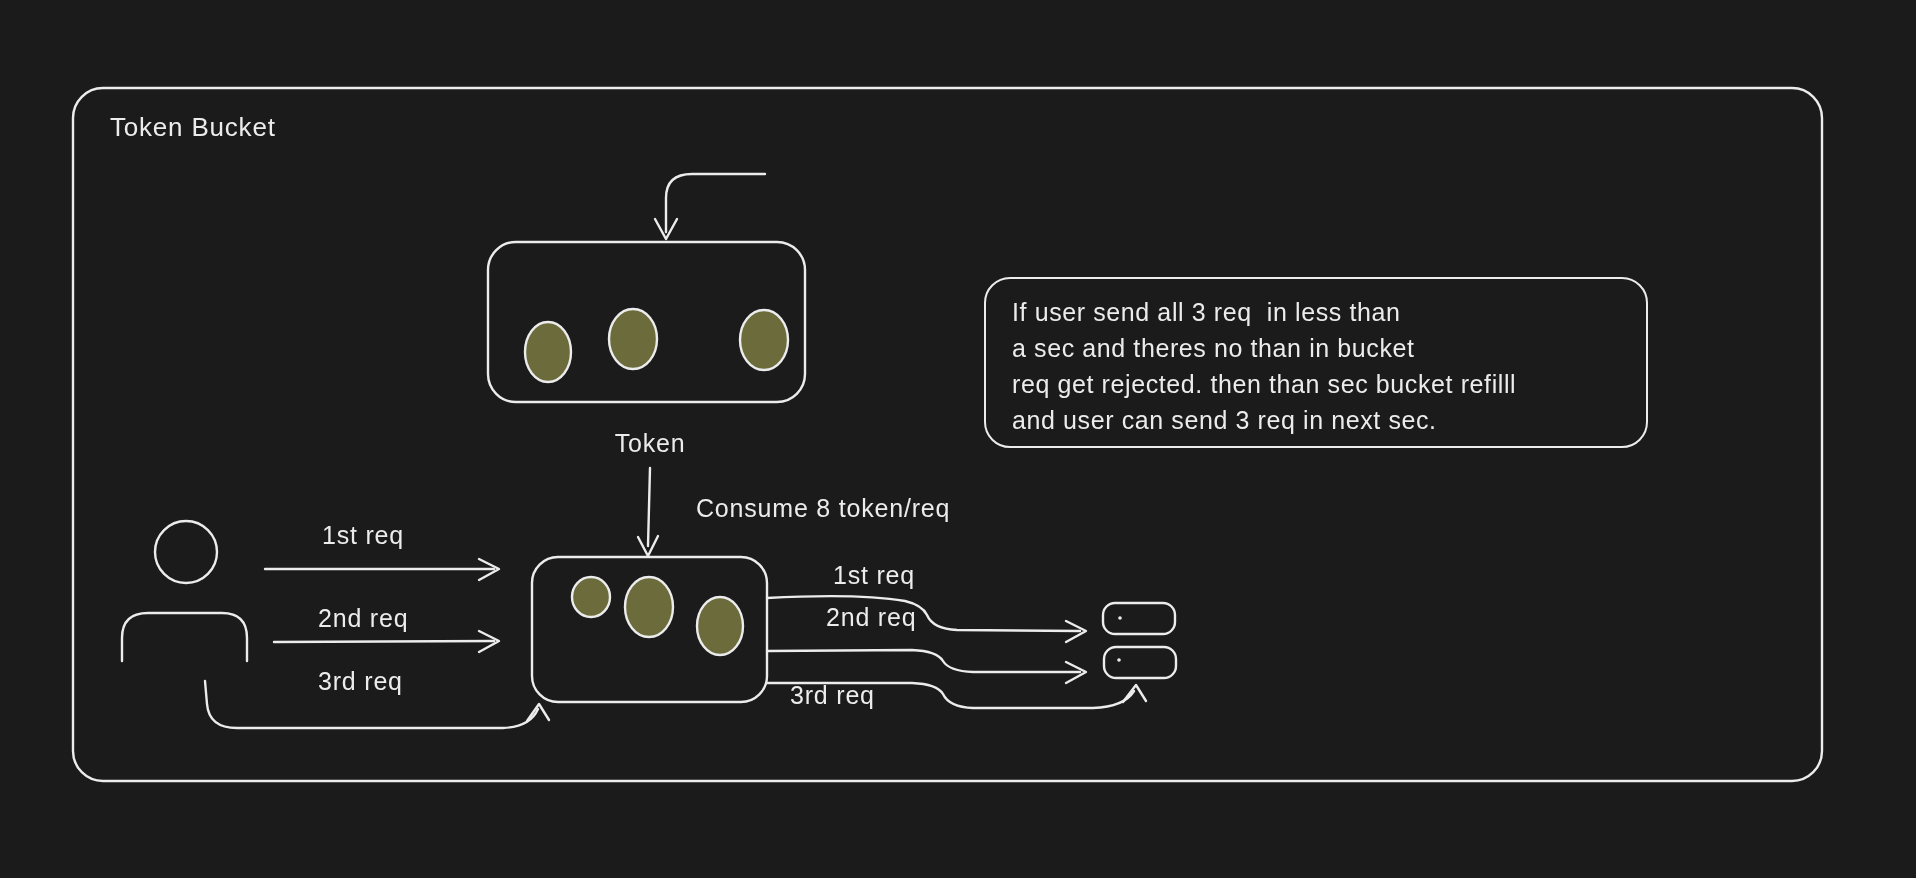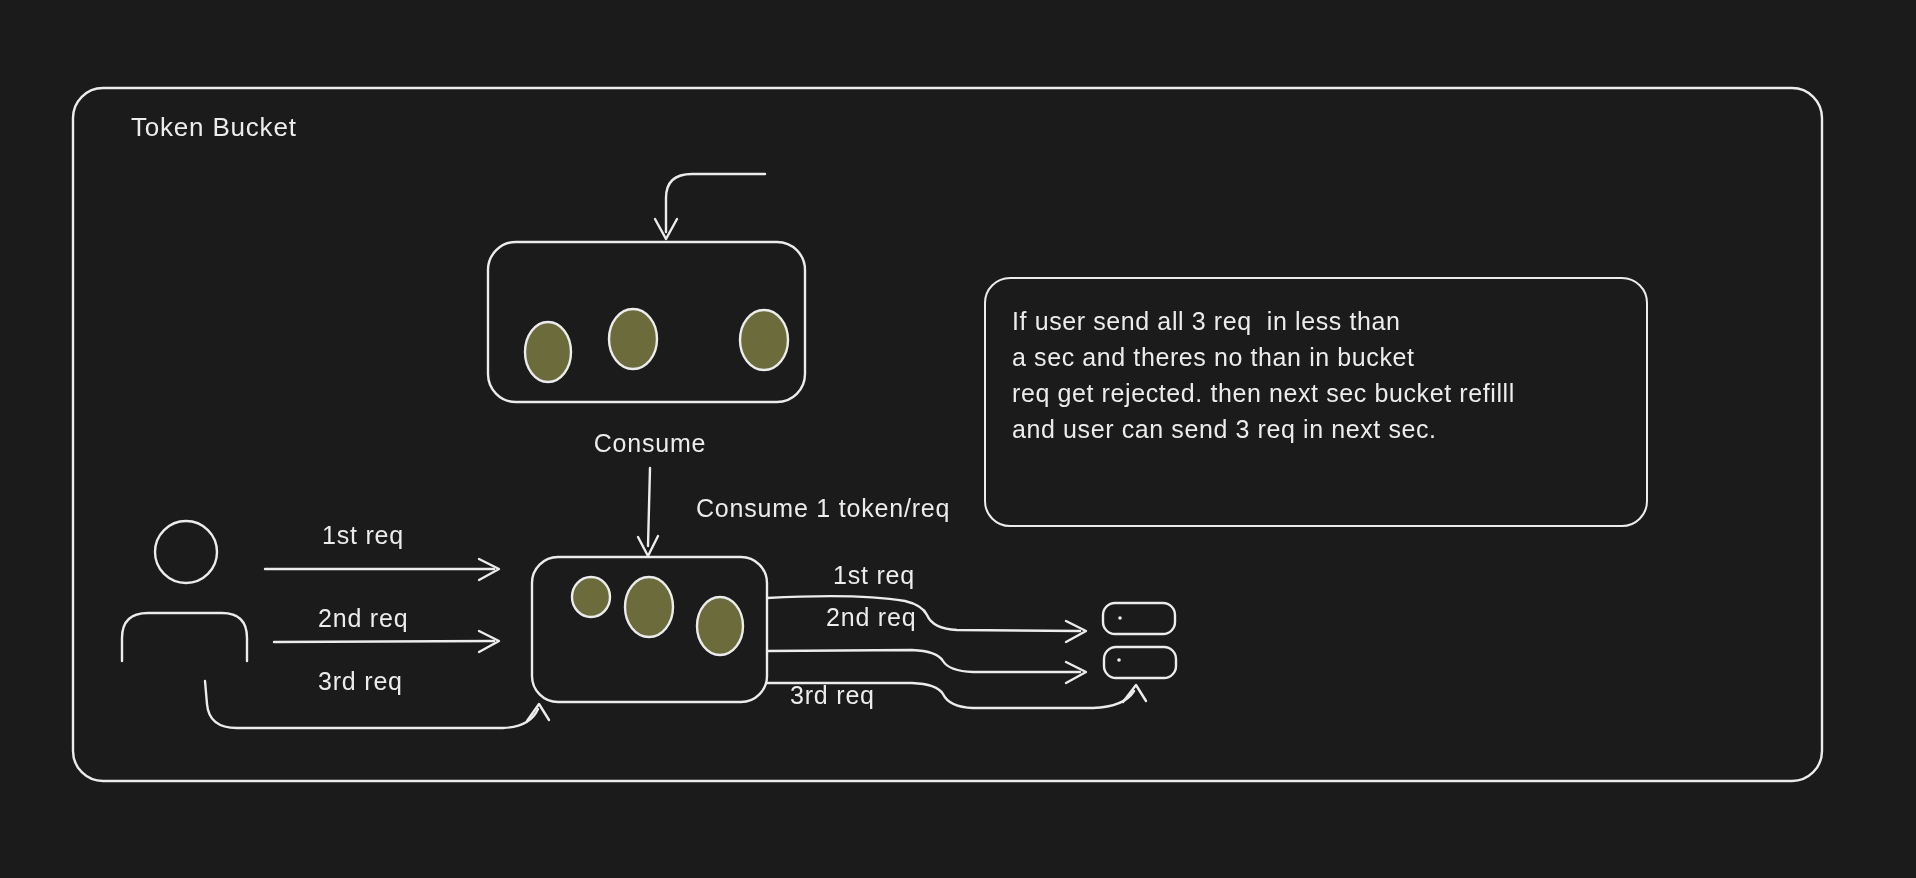--- a/index.html
+++ b/index.html
@@ -37,24 +37,24 @@
     letter-spacing:0.8px;
     white-space:pre;
     color:var(--stroke);
     line-height:1.2;
   }
   .lbl.title{font-size:26px;}
   .lbl.center{transform:translateX(-50%);}
   .note-box{
     position:absolute;
     left:984px;top:277px;
-    width:664px;height:250px;
+    width:664px;height:171px;
     border:2.4px solid var(--stroke);
     border-radius:26px;
-    padding:24px 24px 0 26px;
+    padding:15px 24px 0 26px;
   }
   .note-line{
     font-size:25px;
     letter-spacing:0.6px;
     line-height:36px;
     white-space:pre;
   }
 </style>
 </head>
 <body>
@@ -127,36 +127,36 @@
     <g>
       <rect class="ln" x="1103" y="603" width="72" height="31" rx="12"></rect>
       <circle class="dot" cx="1120" cy="618" r="1.8"></circle>
     </g>
     <g>
       <rect class="ln" x="1104" y="647" width="72" height="31" rx="12"></rect>
       <circle class="dot" cx="1119" cy="660" r="1.8"></circle>
     </g>
   </svg>
 
-  <div class="lbl title" style="left:110px;top:112px;margin-left:21px;">Token Bucket</div>
+  <div class="lbl title" style="left:110px;top:112px;">Token Bucket</div>
 
 
 
-  <div class="lbl center" style="left:650px;top:428px;">Consume</div>
+  <div class="lbl center" style="left:650px;top:428px;">Token</div>
 
-  <div class="lbl" style="left:696px;top:493px;">Consume 1 token/req</div>
+  <div class="lbl" style="left:696px;top:493px;">Consume 8 token/req</div>
 
   <div class="lbl" style="left:322px;top:520px;">1st req</div>
   <div class="lbl" style="left:318px;top:603px;">2nd req</div>
   <div class="lbl" style="left:318px;top:666px;">3rd req</div>
 
   <div class="lbl" style="left:833px;top:560px;">1st req</div>
   <div class="lbl" style="left:826px;top:602px;">2nd req</div>
   <div class="lbl" style="left:790px;top:680px;">3rd req</div>
 
   <div class="note-box">
     <div class="note-line">If user send all 3 req  in less than</div>
     <div class="note-line">a sec and theres no than in bucket</div>
-    <div class="note-line">req get rejected. then next sec bucket refilll</div>
+    <div class="note-line">req get rejected. then than sec bucket refilll</div>
     <div class="note-line">and user can send 3 req in next sec.</div>
   </div>
 
 </div>
 
 </body></html>

